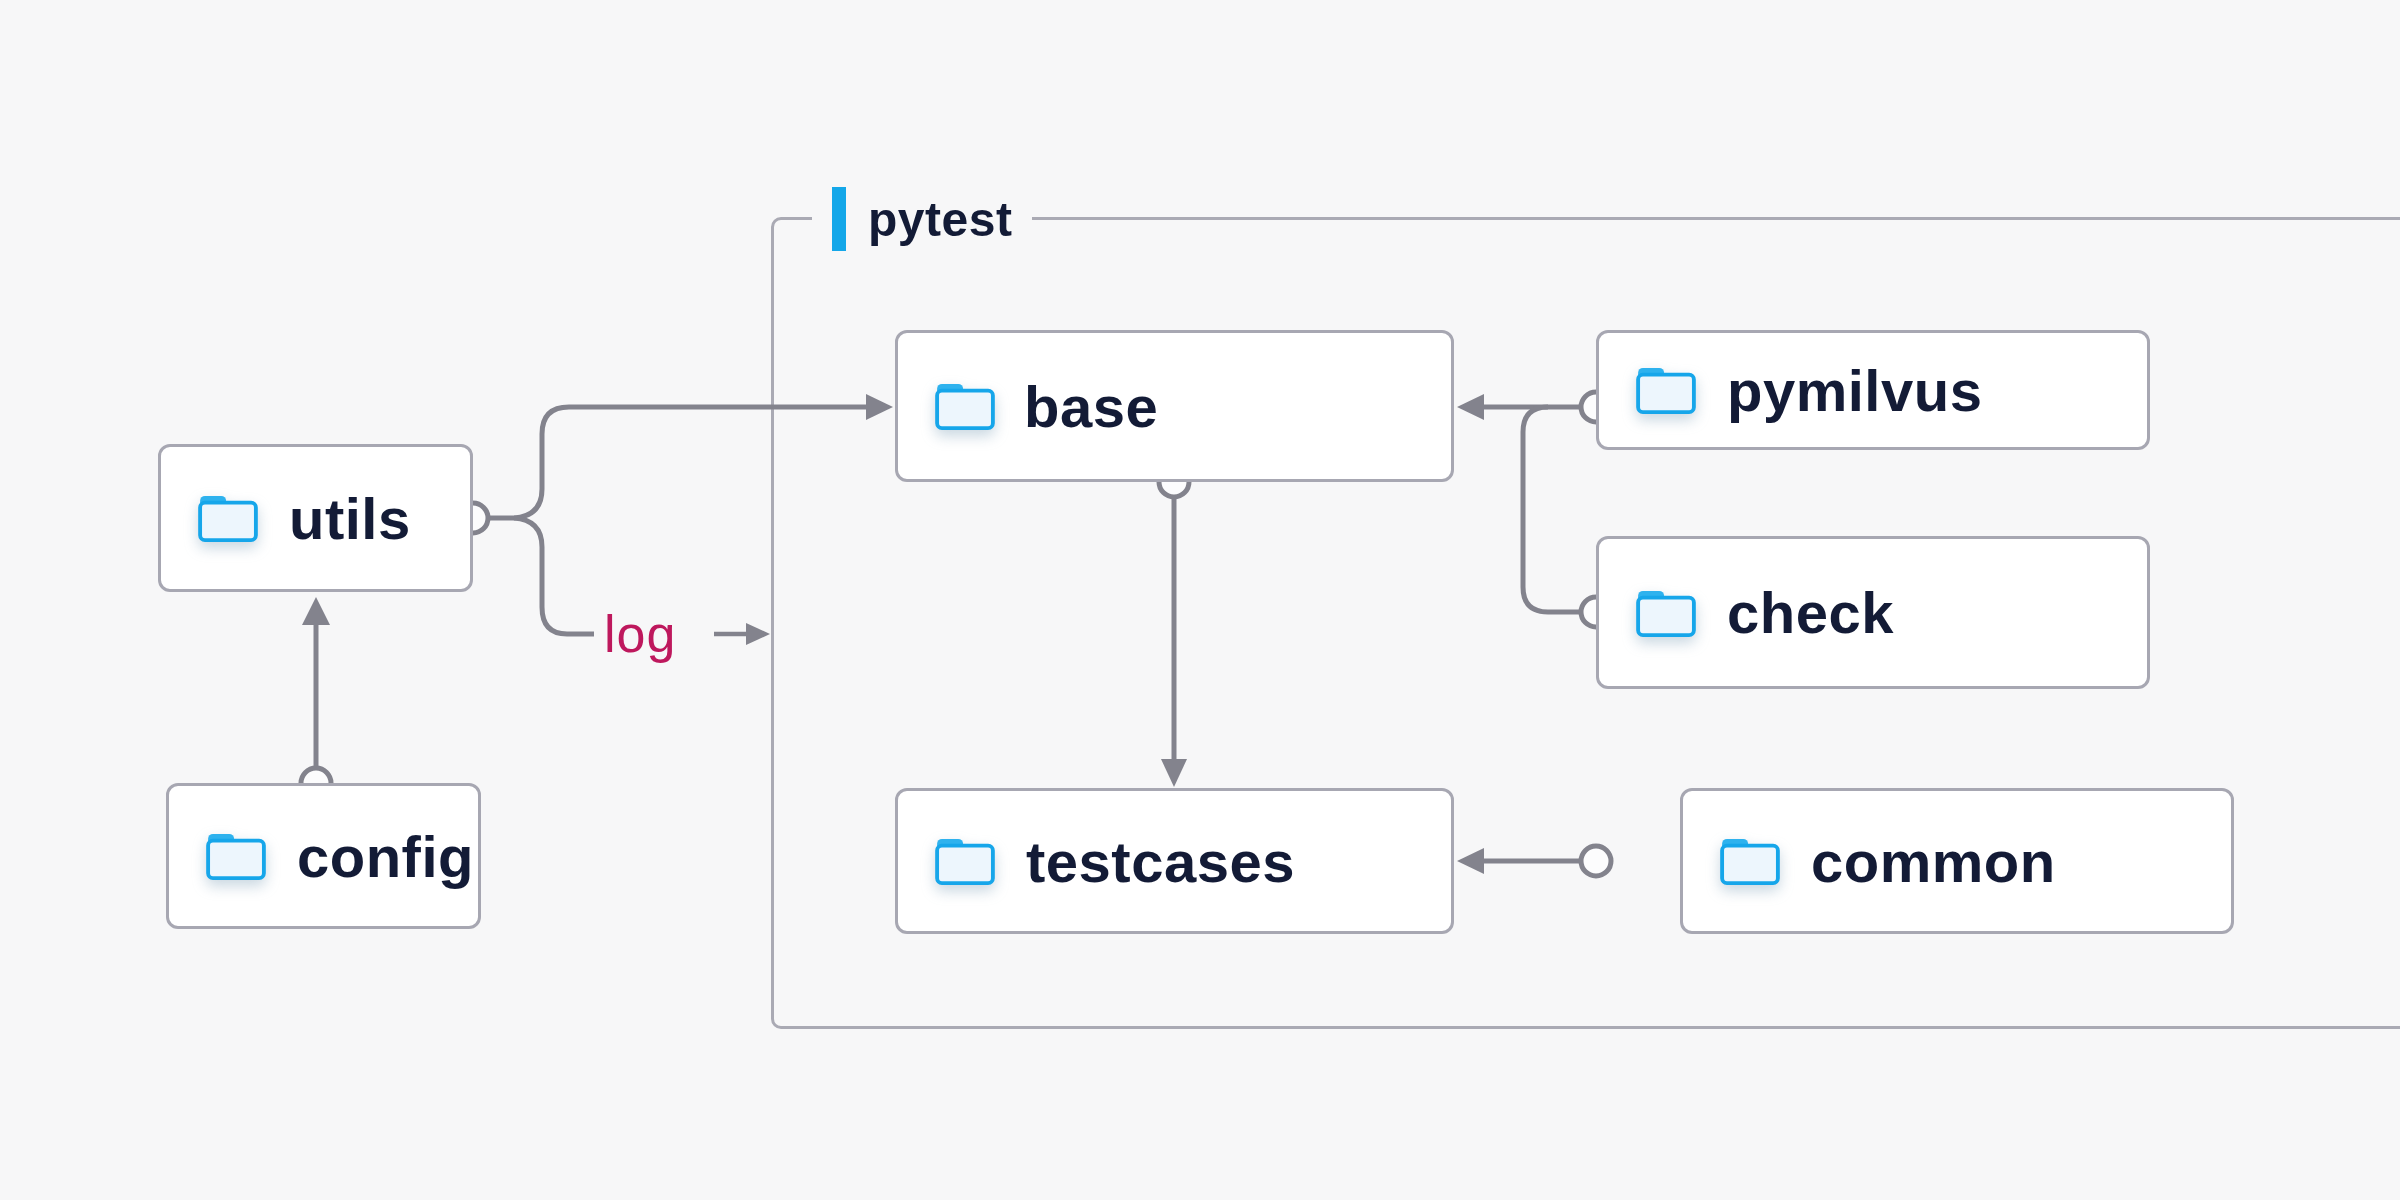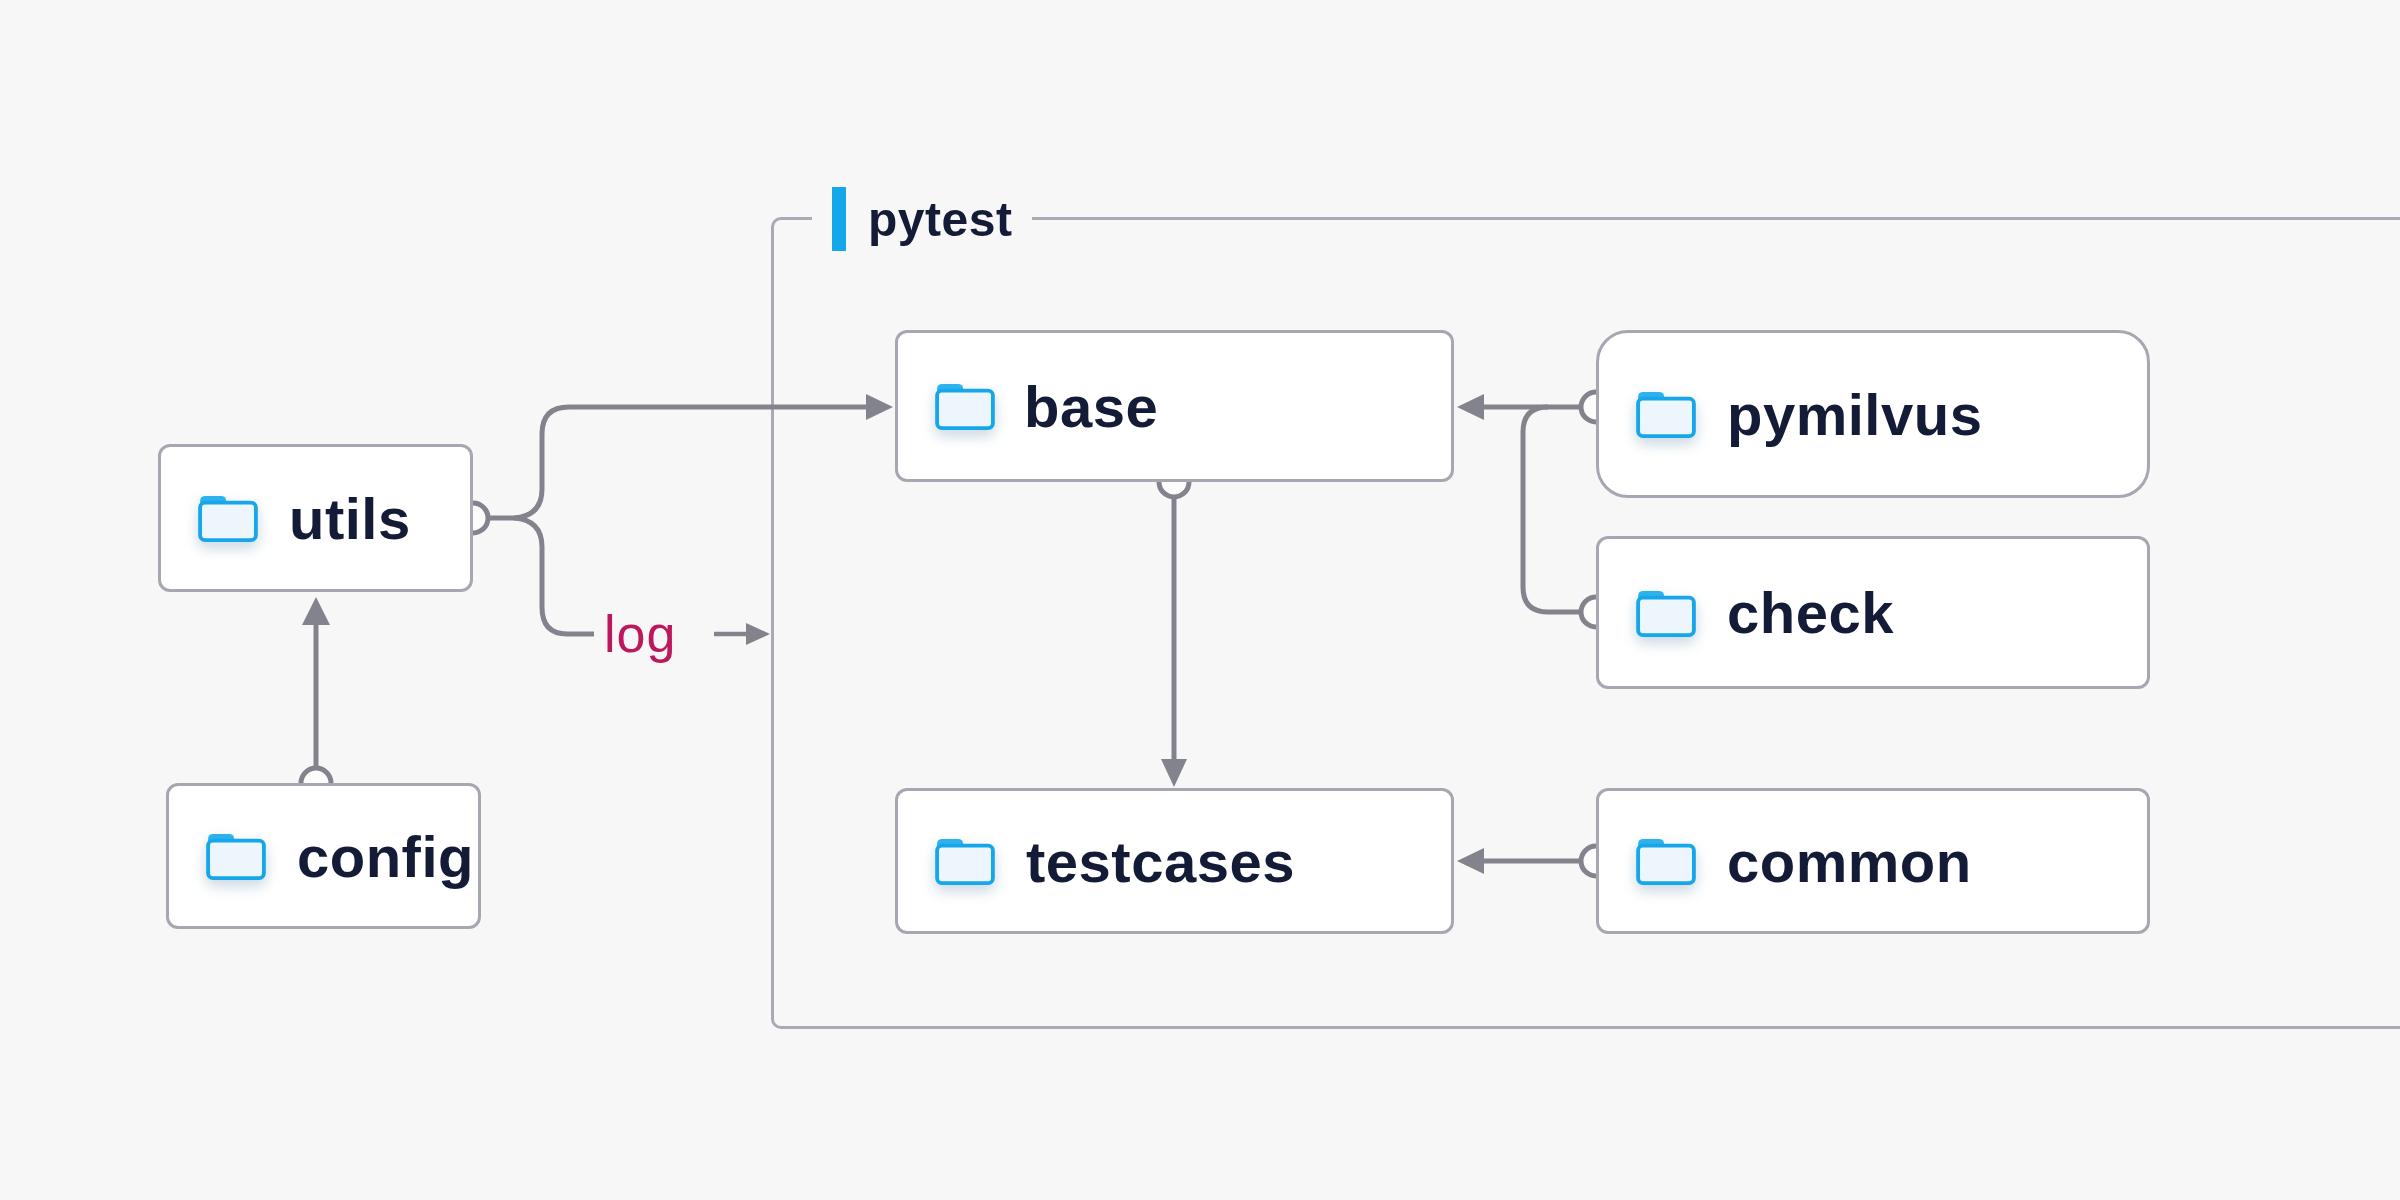--- a/index.html
+++ b/index.html
@@ -62,24 +62,24 @@
     color: #131b36;
     letter-spacing: 0.5px;
   }
   .node .folder {
     flex: 0 0 auto;
     filter: drop-shadow(0 6px 7px rgba(100, 140, 170, 0.35));
   }
   .node-utils     { left: 158px;  top: 444px; width: 315px; height: 148px; }
   .node-config    { left: 166px;  top: 783px; width: 315px; height: 146px; }
   .node-base      { left: 895px;  top: 330px; width: 559px; height: 152px; gap: 28px; }
-  .node-pymilvus  { left: 1596px; top: 330px; width: 554px; height: 168px; border-radius: 32px; }
+  .node-pymilvus  { left: 1596px; top: 330px; width: 554px; height: 120px; }
   .node-check     { left: 1596px; top: 536px; width: 554px; height: 153px; text-align: center; }
   .node-testcases { left: 895px;  top: 788px; width: 559px; height: 146px; }
-  .node-common    { left: 1596px; top: 788px; width: 554px; height: 146px; }
+  .node-common    { left: 1680px; top: 788px; width: 554px; height: 146px; }
 
   
   .edge-label {
     position: absolute;
     left: 604px; top: 605px;
     height: 58px;
     display: flex;
     align-items: center;
     font-size: 52px;
     font-weight: 500;

